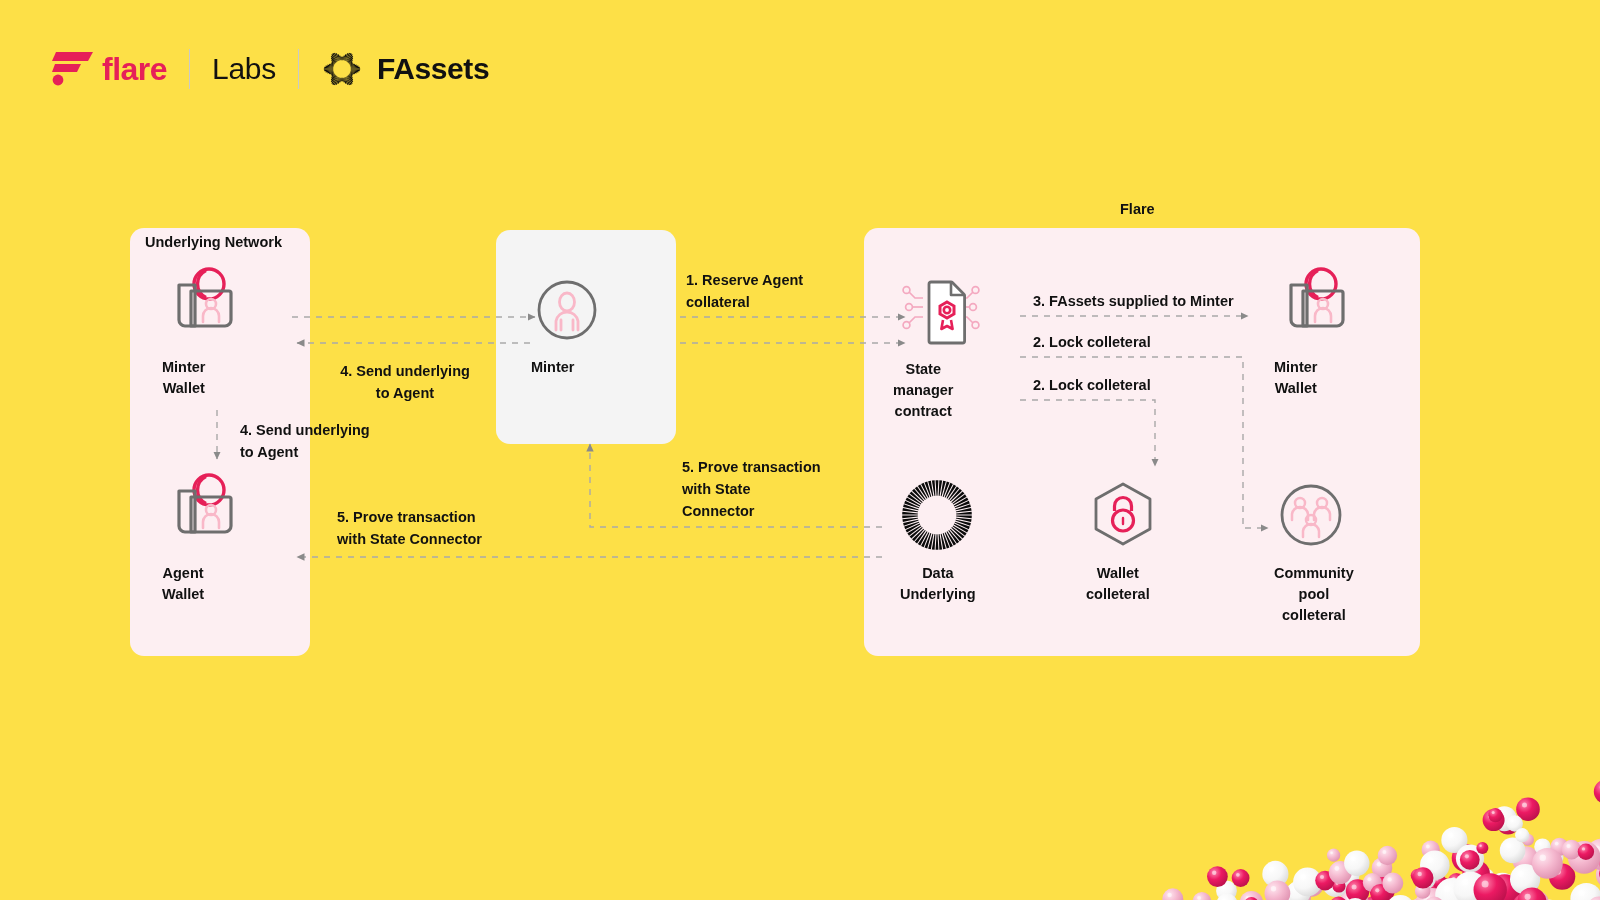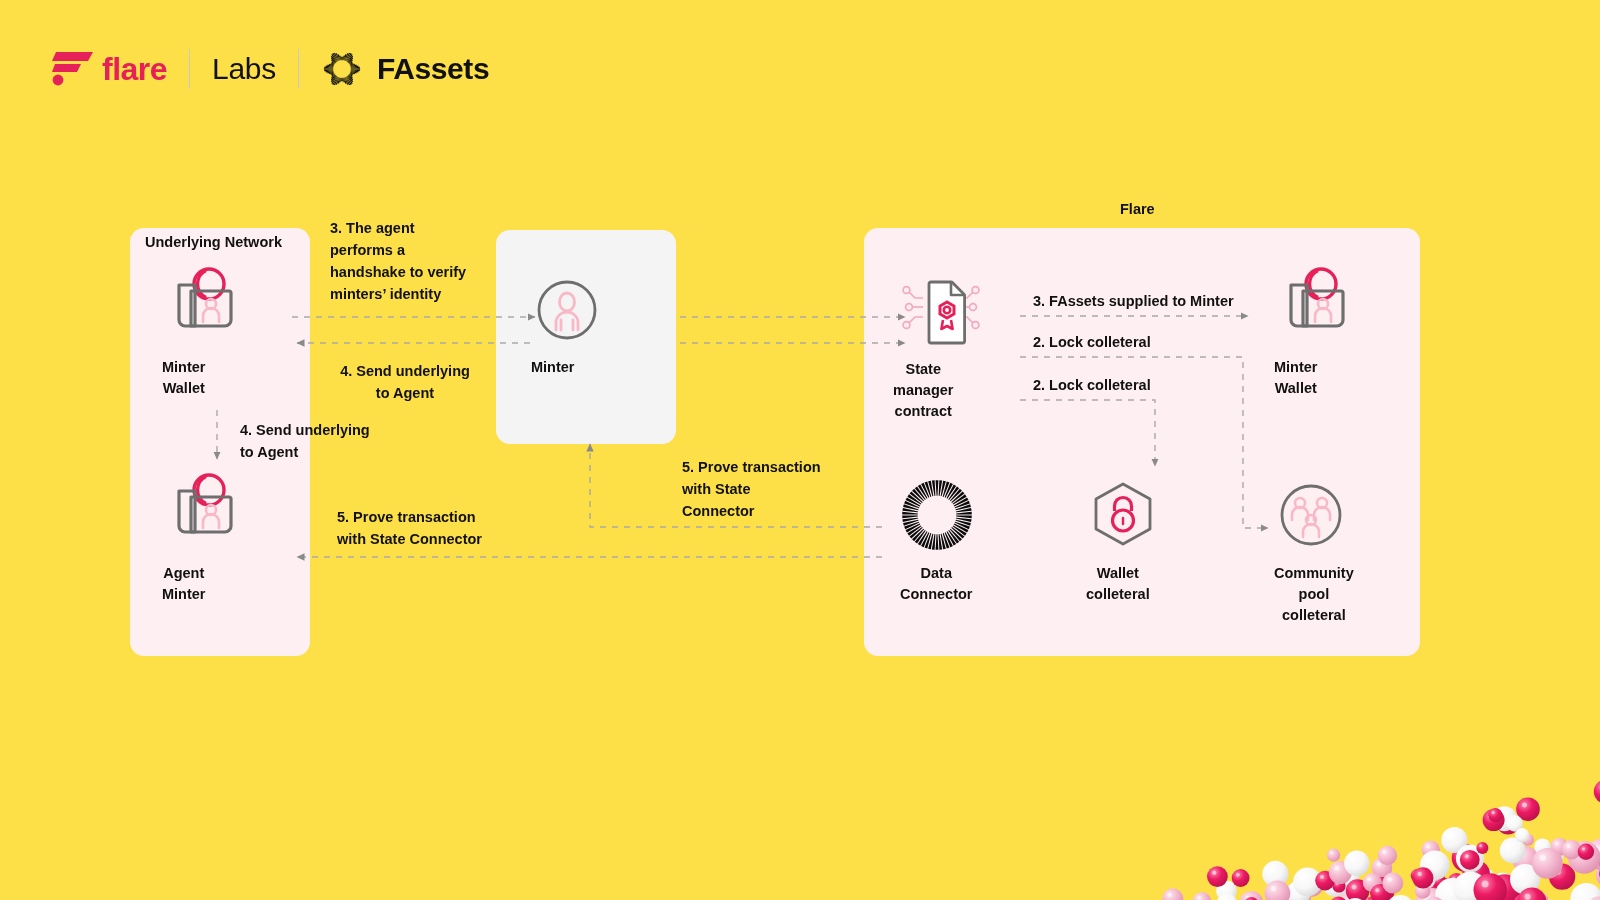--- a/index.html
+++ b/index.html
@@ -206,21 +206,21 @@
         <path d="M44 8.5 a15 15 0 0 0 0 27" fill="none" stroke="#E62058" stroke-width="3.4"></path>
         <path d="M17 23 h16 a0 0 0 0 1 0 0 v41 a0 0 0 0 1 0 0 h-10 a6 6 0 0 1 -6 -6 Z" fill="none" stroke="#6E6E6E" stroke-width="3.2" stroke-linejoin="round"></path>
         <path d="M29 29 h38 a2 2 0 0 1 2 2 v27 a6 6 0 0 1 -6 6 h-34 a0 0 0 0 1 0 0 Z" fill="none" stroke="#6E6E6E" stroke-width="3.2" stroke-linejoin="round"></path>
         <g stroke="#F9B8C8" stroke-width="2.6" fill="none" stroke-linecap="round">
           <circle cx="49" cy="42" r="5"></circle>
           <path d="M41 60 v-6 a8 8 0 0 1 8 -8 a8 8 0 0 1 8 8 v6"></path>
         </g>
       </svg>
     </div>
     <div class="node-label">Agent
-Minter</div>
+Wallet</div>
   </div>
 
   <div class="node" style="left:531px; top:274px; width:110px;">
     <div class="node-icon">
       <svg width="72" height="72" viewBox="0 0 72 72" aria-hidden="true">
         <circle cx="36" cy="36" r="28" fill="none" stroke="#6E6E6E" stroke-width="2.8"></circle>
         <g stroke="#F9B8C8" stroke-width="2.8" fill="none" stroke-linecap="round">
           <ellipse cx="36" cy="28" rx="7.5" ry="9"></ellipse>
           <path d="M25 56 v-9 a11 11 0 0 1 11 -9 a11 11 0 0 1 11 9 v9"></path>
           <path d="M30 56 v-10 M42 56 v-10"></path>
@@ -318,21 +318,21 @@
             <path d="M34.74,28.94 L23.07,11.43 L20.04,13.73 L33.79,29.66 Z"></path>
             <path d="M37.11,27.41 L27.40,8.75 L24.14,10.71 L36.08,28.03 Z"></path>
             <path d="M39.63,26.15 L31.99,6.55 L28.54,8.14 L38.54,26.65 Z"></path>
             <path d="M42.27,25.17 L36.79,4.85 L33.19,6.07 L41.13,25.55 Z"></path>
             <path d="M45.00,24.48 L41.75,3.69 L38.04,4.51 L43.82,24.74 Z"></path>
             <path d="M47.79,24.09 L46.81,3.07 L43.03,3.48 L46.59,24.22 Z"></path>
           </g>
       </svg>
     </div>
     <div class="node-label">Data
-Connector</div>
+Underlying</div>
   </div>
 
   <div class="node" style="left:1086px; top:478px; width:112px;">
     <div class="node-icon">
       <svg width="74" height="74" viewBox="0 0 74 74" aria-hidden="true">
         <path d="M37 6 L64 21 V51 L37 66 L10 51 V21 Z" fill="none" stroke="#6E6E6E" stroke-width="2.8" stroke-linejoin="round"></path>
         <path d="M28.5 33 v-5 a8.5 8.5 0 0 1 17 0 v5" fill="none" stroke="#E62058" stroke-width="3.2"></path>
         <circle cx="37" cy="42.5" r="10.5" fill="none" stroke="#E62058" stroke-width="3.2"></circle>
         <path d="M37 40 v6" stroke="#E62058" stroke-width="2.4" stroke-linecap="round"></path>
       </svg>
@@ -370,34 +370,32 @@
         <g stroke="#F9B8C8" stroke-width="2.6" fill="none" stroke-linecap="round">
           <circle cx="49" cy="42" r="5"></circle>
           <path d="M41 60 v-6 a8 8 0 0 1 8 -8 a8 8 0 0 1 8 8 v6"></path>
         </g>
       </svg>
     </div>
     <div class="node-label">Minter
 Wallet</div>
   </div>
 
-  <div class="step" style="left:330px; top:217px; width:170px;">3. The agent
-     performs a
-     handshake to verify
-     minters’ identity</div>
 
   <div class="step center" style="left:325px; top:360px; width:160px;">4. Send underlying
         to Agent</div>
 
   <div class="step" style="left:240px; top:419px; width:180px;">4. Send underlying
         to Agent</div>
 
   <div class="step" style="left:337px; top:506px; width:200px;">5. Prove transaction
      with State Connector</div>
 
+  <div class="step" style="left:686px; top:269px; width:180px;">1. Reserve Agent
+     collateral</div>
 
 
   <div class="step" style="left:682px; top:456px; width:190px;">5. Prove transaction
      with State
      Connector</div>
 
   <div class="step" style="left:1033px; top:290px; width:260px;">3. FAssets supplied to Minter</div>
 
   <div class="step" style="left:1033px; top:331px; width:200px;">2. Lock colleteral</div>
 

